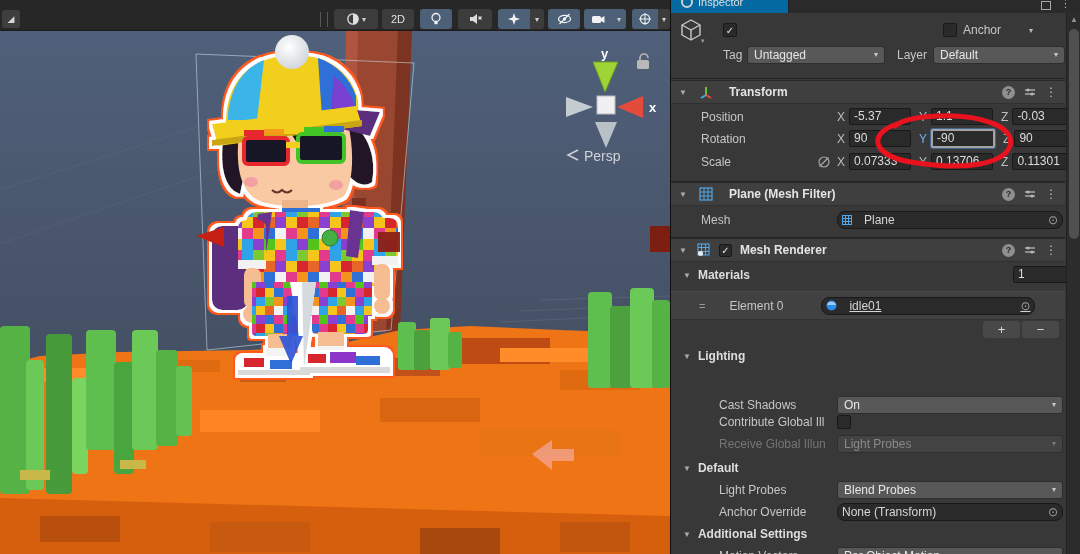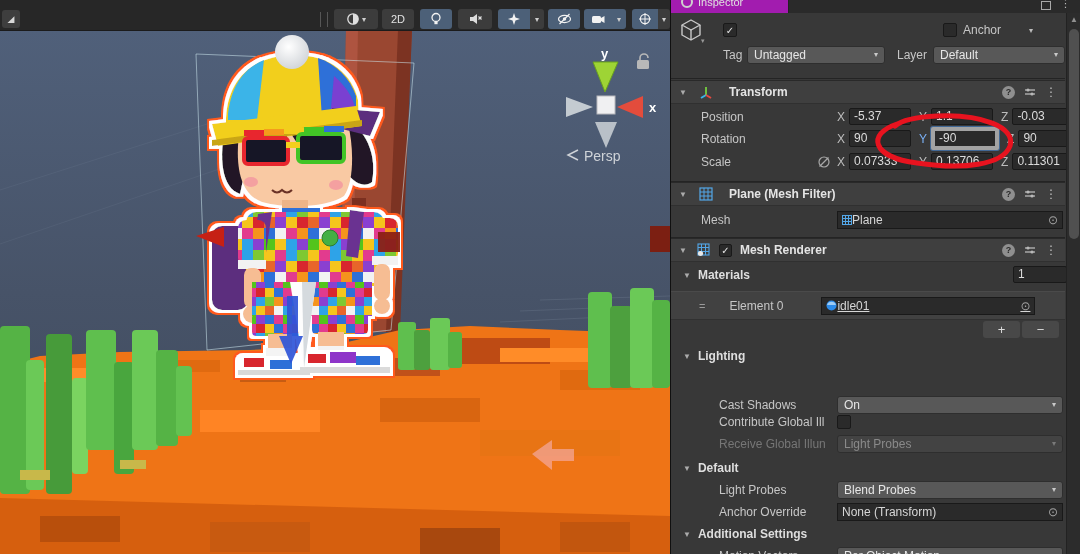--- a/index.html
+++ b/index.html
@@ -15,41 +15,41 @@
       border-left:1px solid #565656;border-right:1px solid #565656;}
   .tbtn{position:absolute;top:9px;height:20px;background:#3c3c3c;border-radius:3px;
       display:flex;align-items:center;justify-content:center;color:#e2e2e2;font-size:11px;gap:2px;}
   .tbtn.on{background:#4c6078;}
   .tbtn .dd{font-size:8px;color:#cfcfcf;}
   svg.icon{display:block;}
   
   .inspector{position:absolute;left:670px;top:0;width:410px;height:554px;background:#383838;
       border-left:1px solid #101010;overflow:hidden;}
   .tabbar{position:absolute;left:0;top:0;width:410px;height:13px;background:#2a2a2a;overflow:hidden;}
-  .tab{position:absolute;left:0;top:0;width:118px;height:13px;background:#a21caf;border-right:1px solid #222;
+  .tab{position:absolute;left:0;top:0;width:118px;height:13px;background:#0369a1;border-right:1px solid #222;
       display:flex;align-items:flex-start;gap:5px;padding-left:10px;box-sizing:border-box;}
   .tab-ico{width:8px;height:8px;border:2px solid #cfcfcf;border-radius:50%;margin-top:-4px;}
   .tab-label{font-size:11px;color:#e0e0e0;margin-top:-4px;}
   .win-sq{position:absolute;right:30px;top:1px;width:8px;height:7px;border:1px solid #a8a8a8;}
   .win-kebab{position:absolute;right:10px;top:-3px;color:#b8b8b8;font-size:11px;}
   .row{position:absolute;left:0;width:394px;height:21px;display:flex;align-items:center;}
   .lbl{color:#c6c6c6;white-space:nowrap;overflow:hidden;}
   .lbl.dis{color:#767676;}
   .ind1{padding-left:30px;width:130px;}
   .ind2{padding-left:48px;width:114px;}
   .ctl{position:absolute;left:166px;width:226px;display:flex;align-items:center;}
   .field{background:#2a2a2a;border:1px solid #191919;border-radius:2px;height:15px;line-height:15px;
       padding:0 4px;color:#dcdcdc;overflow:hidden;white-space:nowrap;}
-  .field.focus{border:4px solid #a3a3a3;box-shadow:0 0 0 1px rgba(74,144,226,.55);}
+  .field.focus{border:2px solid #a3a3a3;box-shadow:0 0 0 1px rgba(74,144,226,.55);}
   .dropdown{background:#585858;border:1px solid #2e2e2e;border-radius:3px;height:16px;line-height:16px;
       padding:0 6px;color:#e6e6e6;display:flex;align-items:center;justify-content:space-between;flex:1;}
   .dropdown.dis{background:#434343;color:#8a8a8a;}
   .dropdown .dd{font-size:8px;color:#c9c9c9;margin-left:6px;}
-  .objfield{background:#2a2a2a;border:1px solid #191919;border-radius:0;height:16px;line-height:16px;
-      padding:0 4px;color:#d6d6d6;display:flex;align-items:center;gap:0;flex:1;}
+  .objfield{background:#2a2a2a;border:1px solid #191919;border-radius:8px;height:16px;line-height:16px;
+      padding:0 4px;color:#d6d6d6;display:flex;align-items:center;gap:12px;flex:1;}
   .objfield .picker{margin-left:auto;color:#9f9f9f;font-size:12px;}
   .chk{width:14px;height:14px;background:#2a2a2a;border:1px solid #191919;border-radius:2px;
       display:flex;align-items:center;justify-content:center;color:#e6e6e6;font-size:10px;box-sizing:border-box;}
   .sect{position:absolute;left:0;width:394px;height:22px;background:#3f3f3f;border-top:1px solid #292929;
       border-bottom:1px solid #303030;display:flex;align-items:center;}
   .sect .title{font-weight:bold;color:#e4e4e4;}
   .tri{color:#ababab;font-size:8px;}
   .hicons{position:absolute;right:8px;top:0;height:22px;display:flex;align-items:center;gap:9px;}
   .helpc{width:13px;height:13px;border-radius:50%;background:#8f8f8f;color:#2a2a2a;font-size:9px;font-weight:bold;
       display:flex;align-items:center;justify-content:center;}

